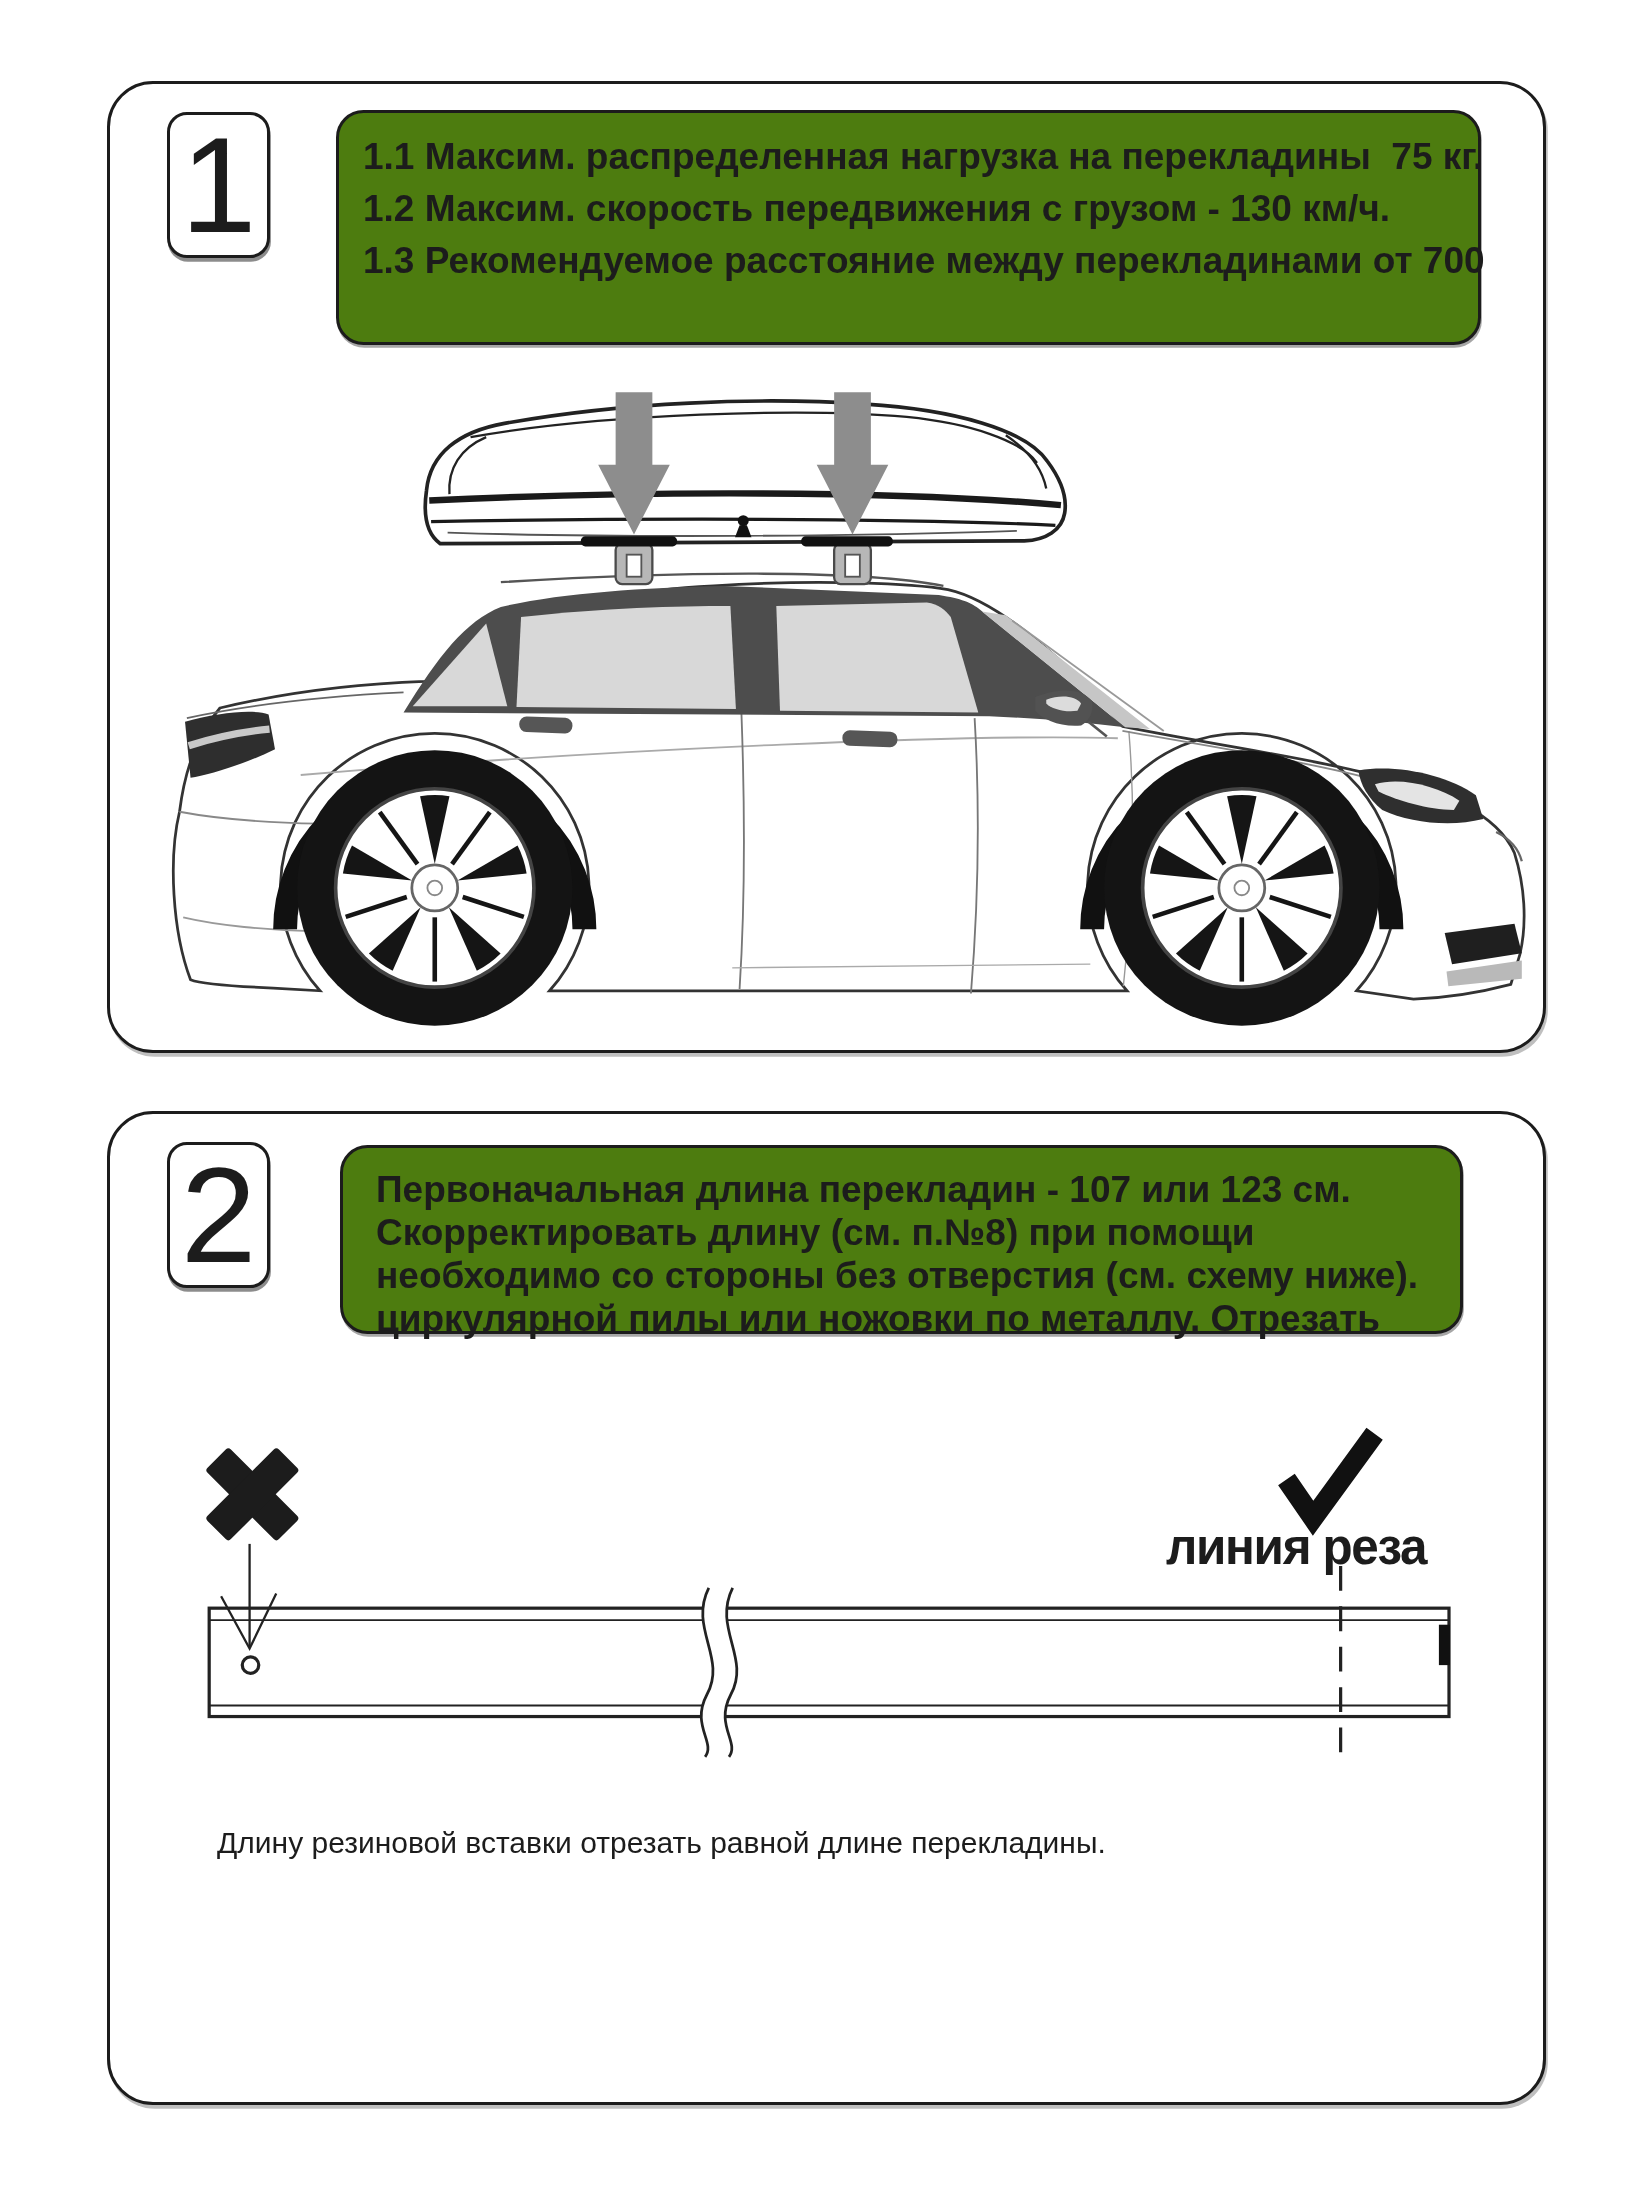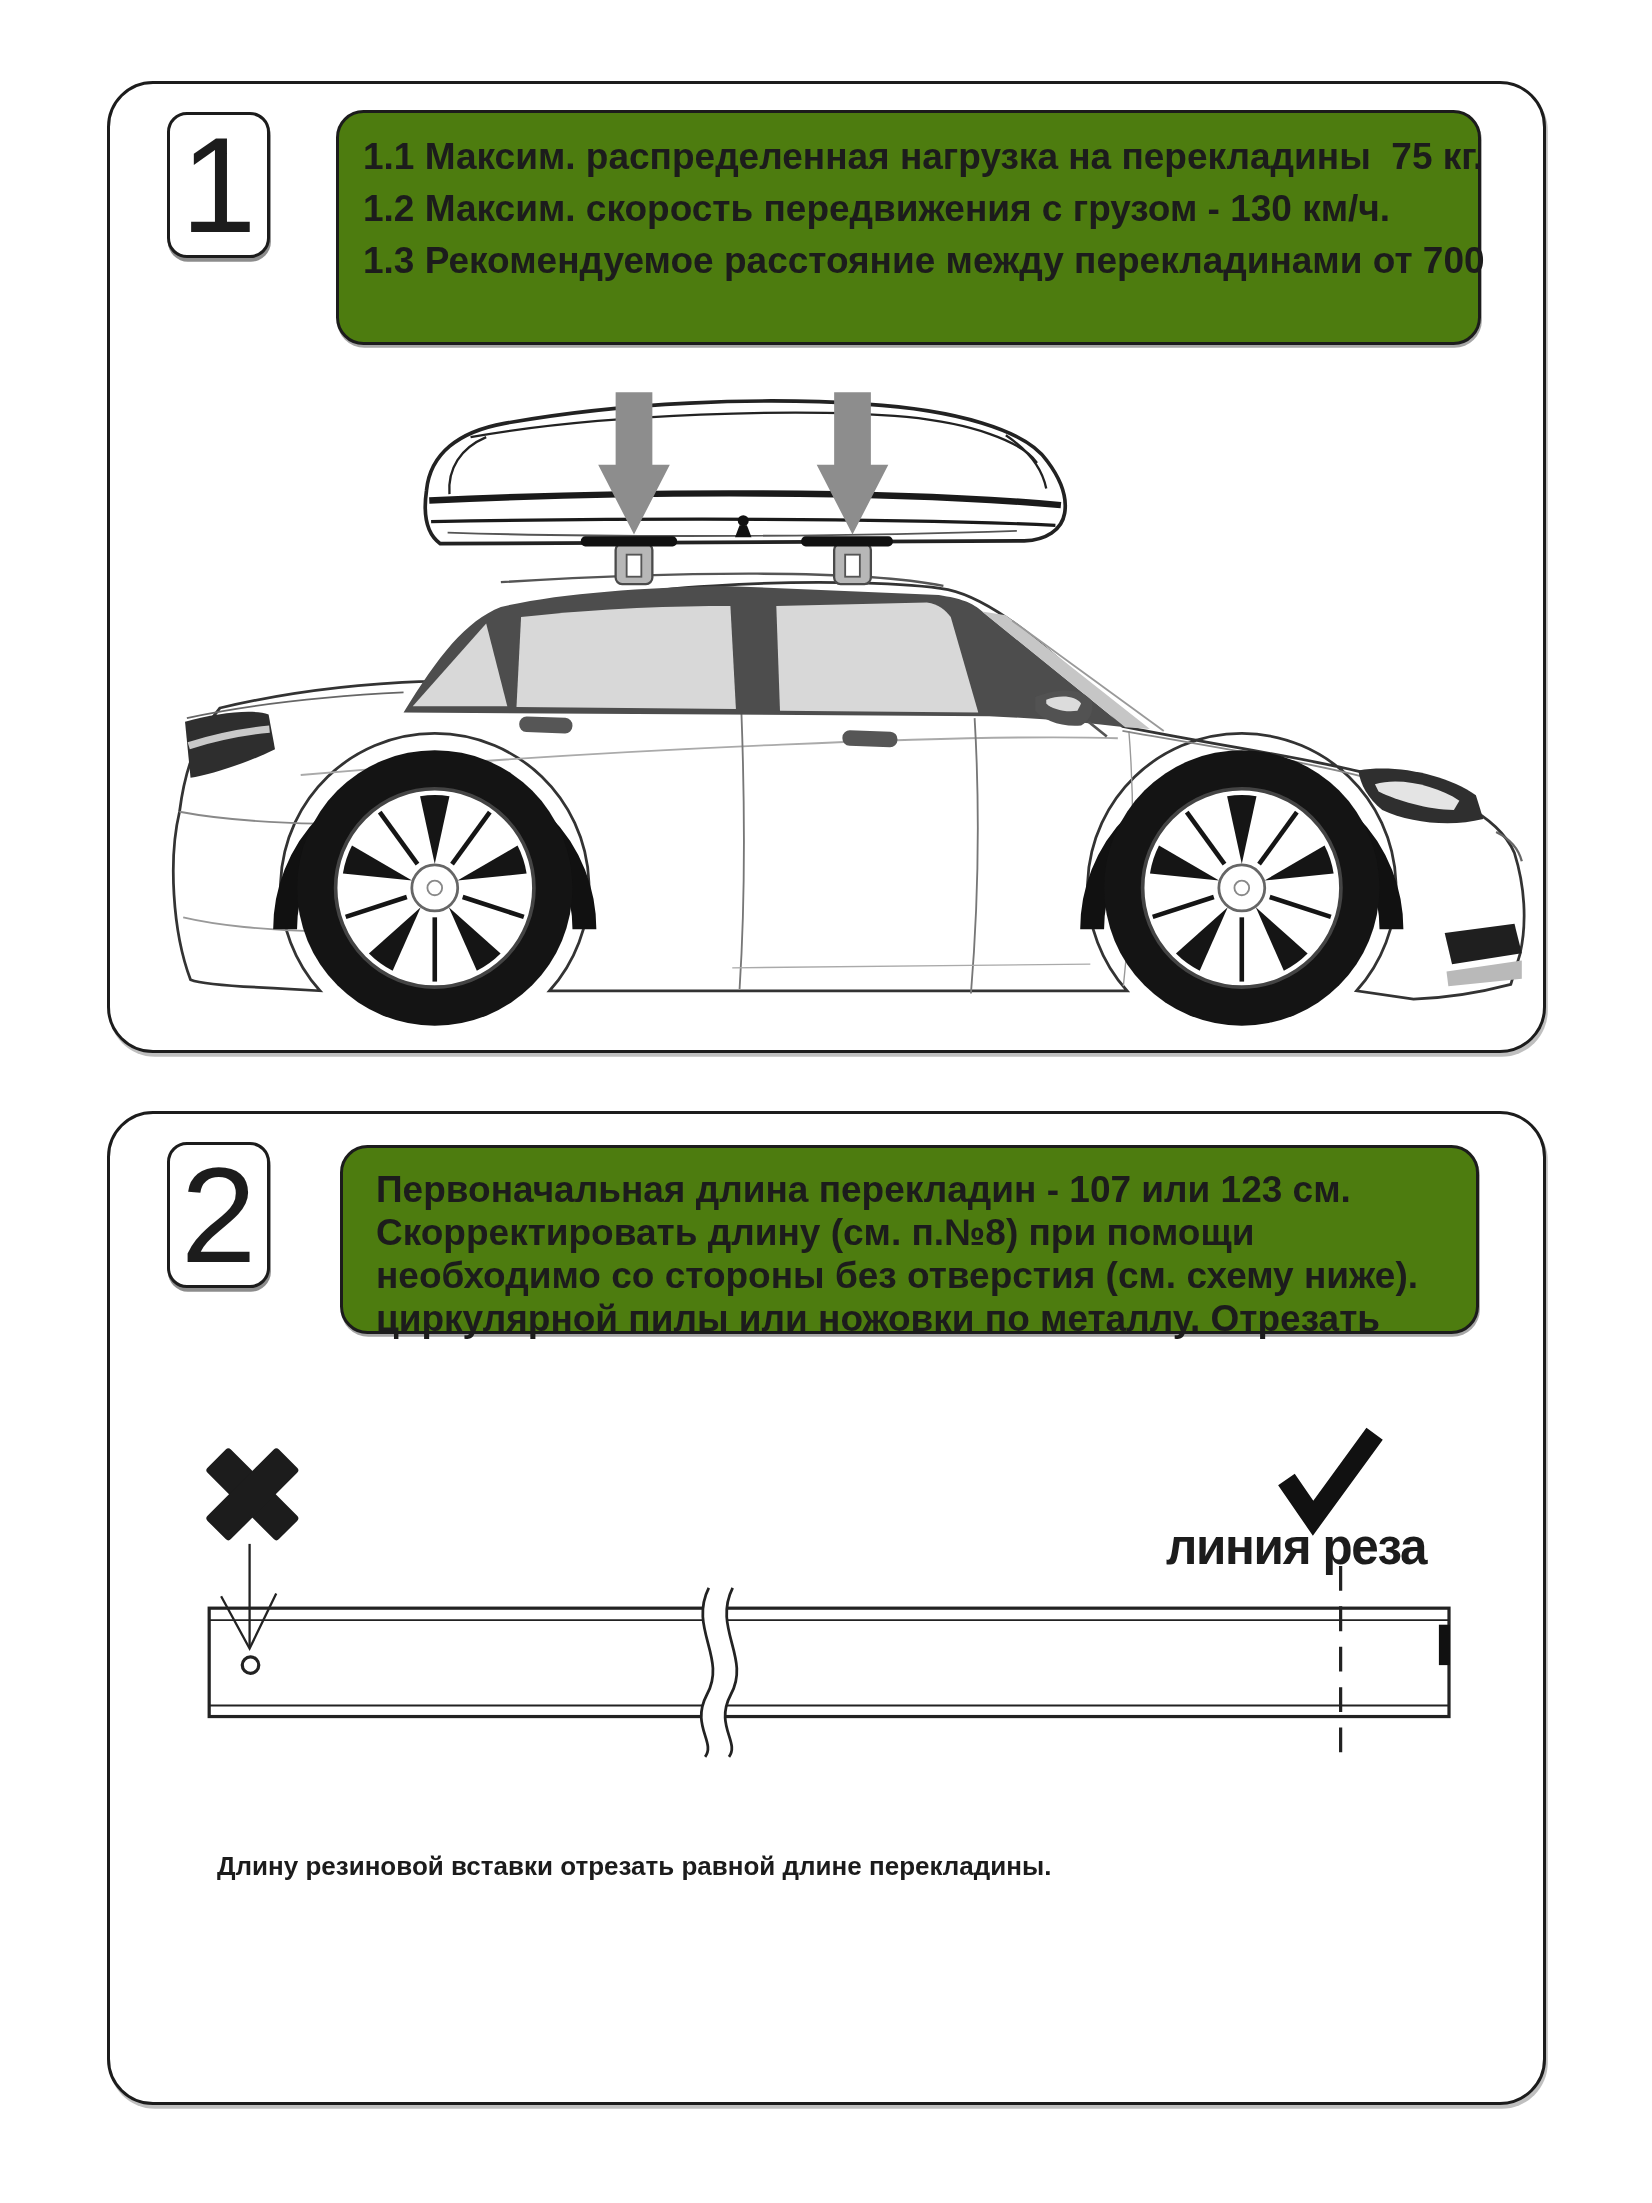--- a/index.html
+++ b/index.html
@@ -21,32 +21,32 @@
     display:flex;align-items:center;justify-content:center;
     font-size:136px;font-weight:400;line-height:1;
   }
   .instructions{
     position:absolute;border:3.7px solid #1c1c1c;border-radius:27.5px;background:#4d7c0f;
     box-shadow:0.9px 2.8px 0 rgba(0,0,0,0.35);
     font-weight:bold;
   }
   #box-1{left:226px;top:26px;width:1115px;height:211px;padding:18.4px 0 0 24px;
     font-size:37px;line-height:52px;}
-  #box-2{left:230px;top:31px;width:1084px;height:163px;padding:20px 16px 0 33px;
+  #box-2{left:230px;top:31px;width:1084px;height:163px;padding:20px 0 0 33px;
     font-size:37px;line-height:43px;}
   .ins-line{white-space:pre;}
   .art{position:absolute;}
   .cut-label{
     position:absolute;left:1056px;top:402px;width:294px;
     font-size:52px;font-weight:bold;letter-spacing:-1.4px;
     transform:scaleX(0.95);transform-origin:left top;white-space:nowrap;
   }
   .note{
-    position:absolute;left:107px;top:737px;width:1286px;
-    font-size:26px;font-weight:bold;white-space:nowrap;
+    position:absolute;left:107px;top:712px;width:1286px;
+    font-size:30px;font-weight:normal;white-space:nowrap;
   }
 </style>
 </head>
 <body>
 
 <section class="panel" id="panel-1">
   <div class="badge">
     <span>1</span>
   </div>
   <div class="instructions" id="box-1">

